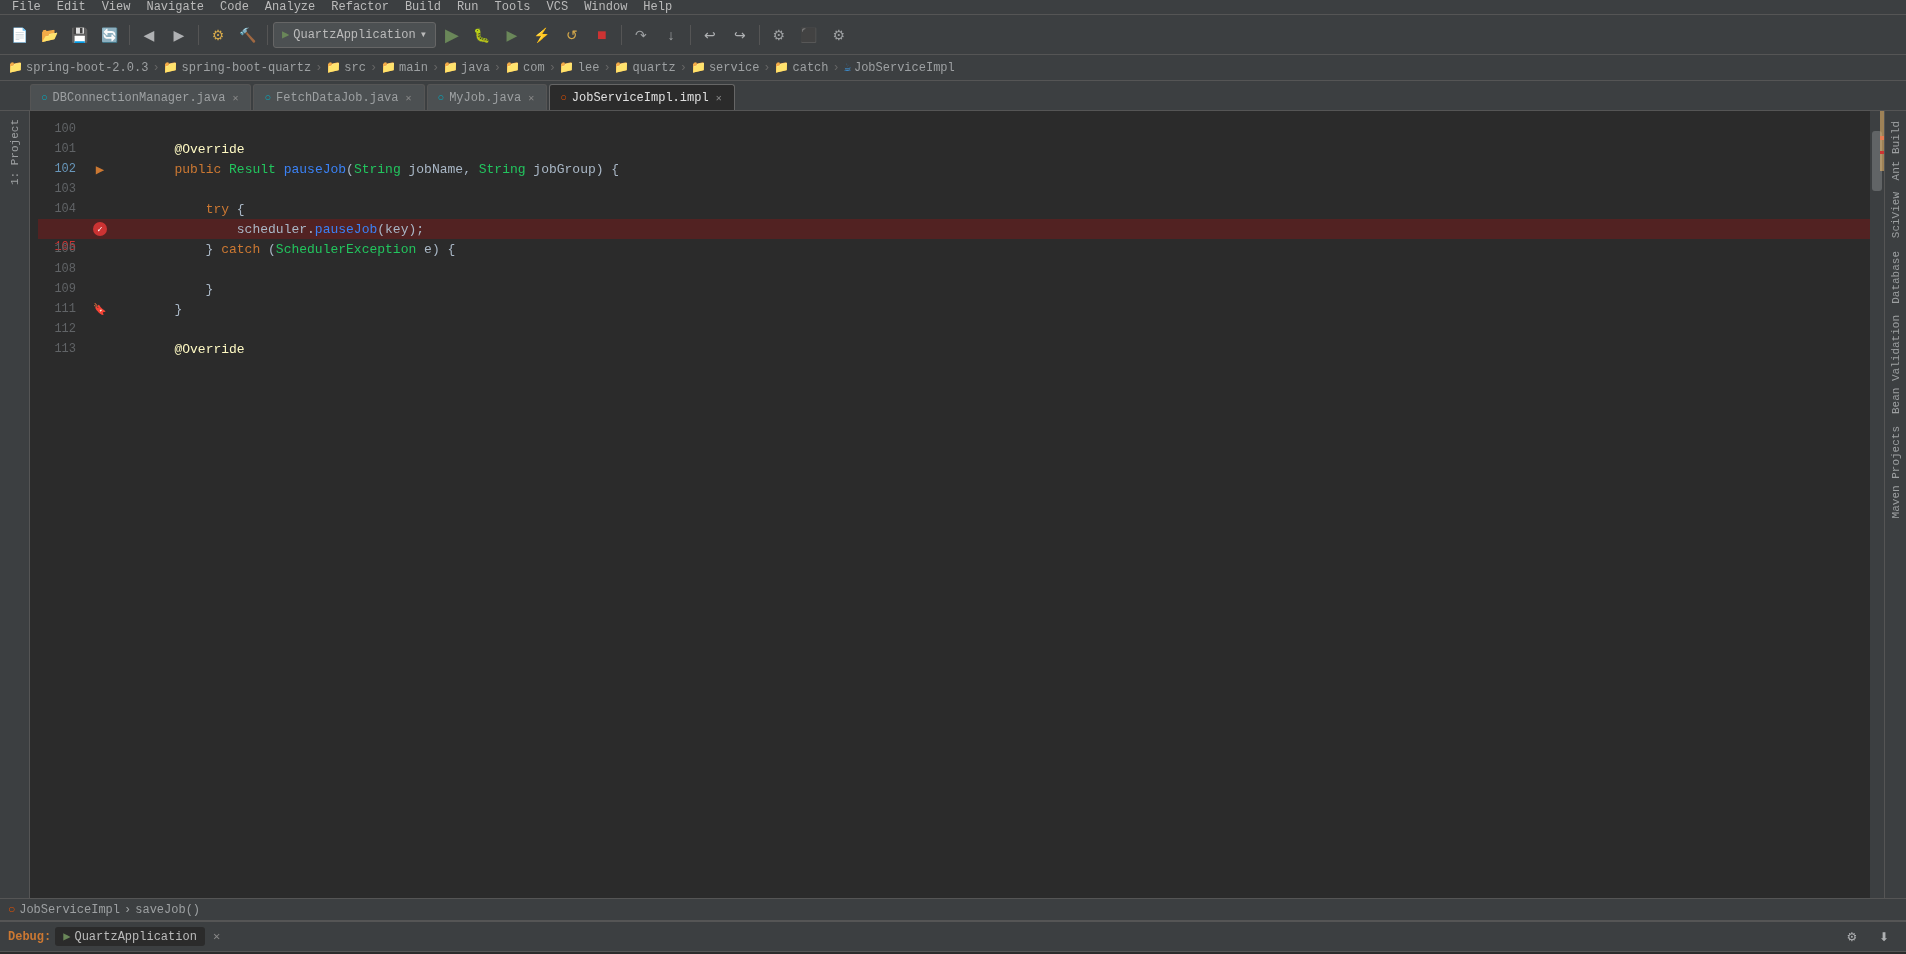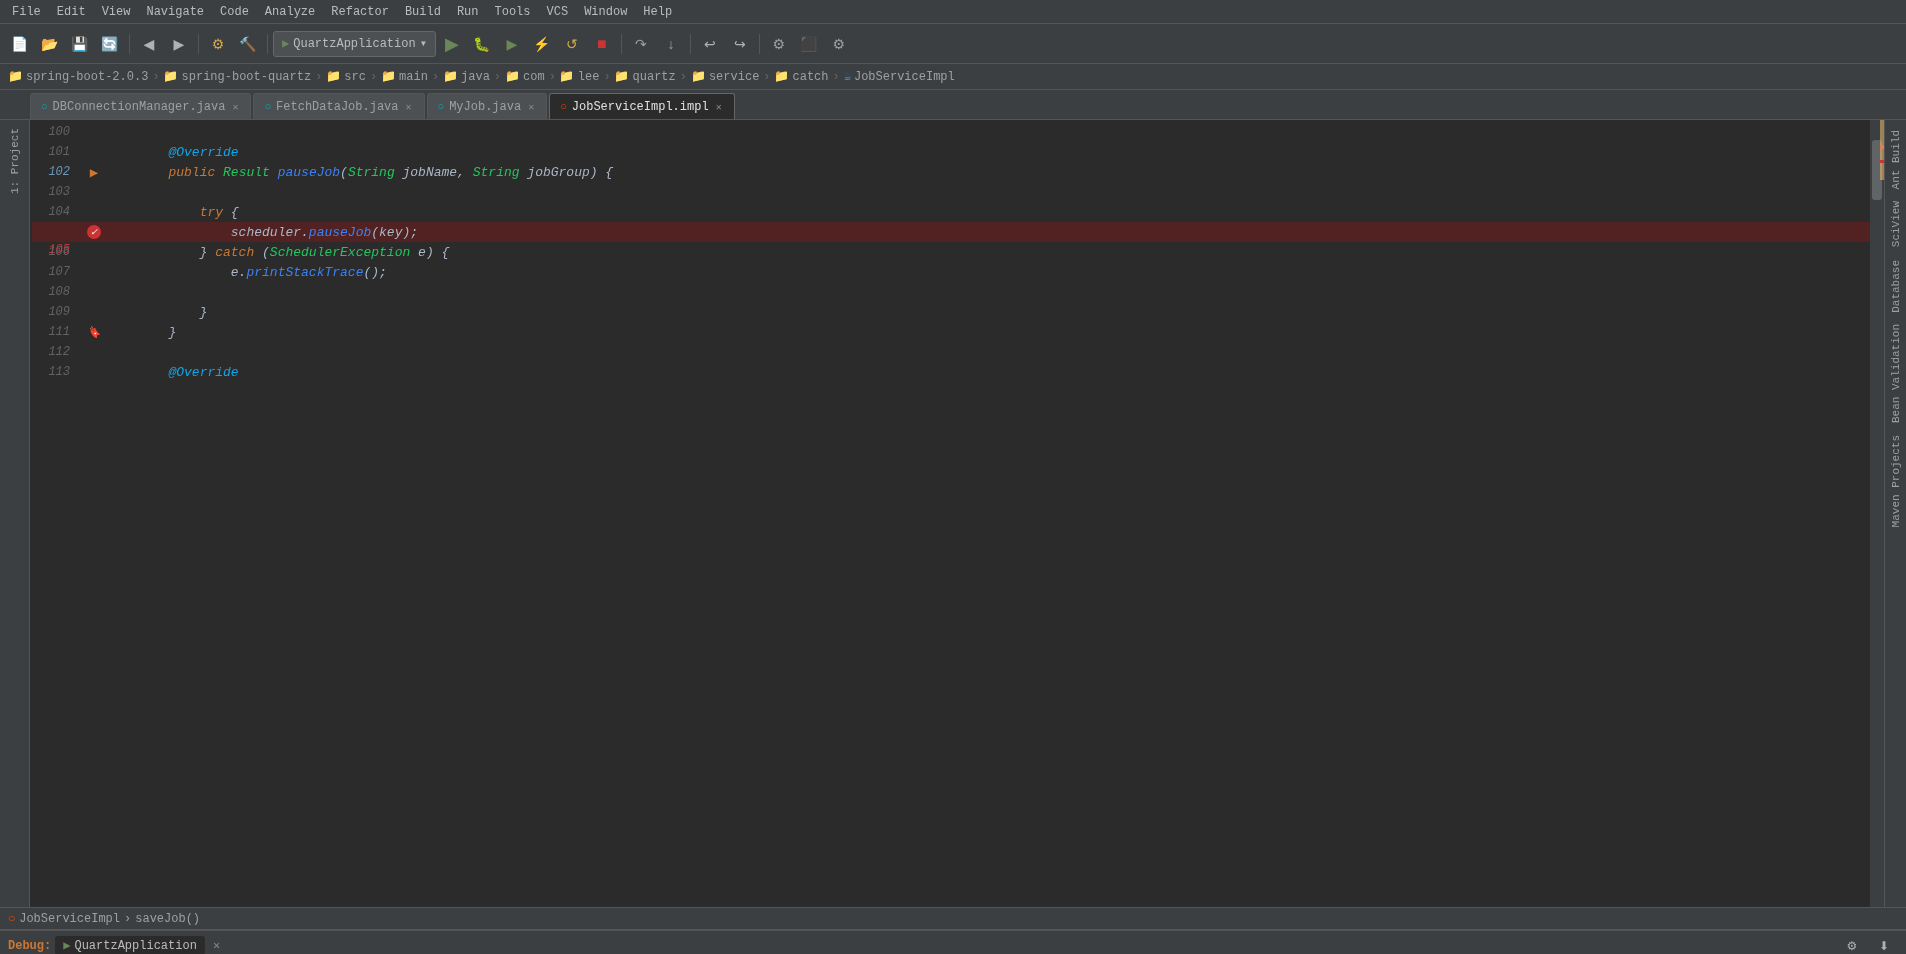--- a/index.html
+++ b/index.html
@@ -11,21 +11,21 @@
       overflow: hidden;
       width: 1906px;
       height: 954px;
     }
 
     
     .menu-bar {
       background: #3c3f41;
       display: flex;
       align-items: center;
-      height: 24px;
+      height: 15px;
       padding: 0 4px;
       border-bottom: 1px solid #555;
       font-size: 12px;
       color: #bbb;
     }
     .menu-bar span {
       padding: 0 8px;
       cursor: pointer;
     }
 
@@ -176,23 +176,22 @@
     }
 
     
     .code-area {
       flex: 1;
       background: #2b2b2b;
       overflow: auto;
       position: relative;
     }
     .code-content {
-      padding: 2px;
+      padding: 8px;
       min-height: 100%;
-      font-style: italic;
     }
     .code-line {
       display: flex;
       align-items: center;
       height: 20px;
       position: relative;
     }
     .code-line.highlighted { background: #522222; }
     .line-num {
       width: 50px;
@@ -232,21 +231,21 @@
     }
     .line-code {
       flex: 1;
       white-space: pre;
       font-size: 13px;
       font-family: 'Courier New', monospace;
     }
 
     
     .kw { color: #cc7832; }
-    .ann { color: #0ea5e9; }
+    .ann { color: #fef9c3; }
     .cls { color: #22c55e; }
     .mth { color: #3b82f6; }
     .bookmark-icon {
       color: #6897bb;
       font-size: 11px;
     }
 
     
     .editor-breadcrumb {
       background: #3c3f41;
@@ -493,25 +492,20 @@
           </span>
           <span class="line-code">                scheduler.<span class="mth">pauseJob</span>(key);</span>
         </div>
 
         <div class="code-line">
           <span class="line-num">106</span>
           <span class="line-gutter"></span>
           <span class="line-code">            } <span class="kw">catch</span> (<span class="cls">SchedulerException</span> e) {</span>
         </div>
 
-        <div class="code-line">
-          <span class="line-num">107</span>
-          <span class="line-gutter"></span>
-          <span class="line-code">                e.<span class="mth">printStackTrace</span>();</span>
-        </div>
 
         <div class="code-line">
           <span class="line-num">108</span>
           <span class="line-gutter"></span>
         </div>
 
         <div class="code-line">
           <span class="line-num">109</span>
           <span class="line-gutter"></span>
           <span class="line-code">            }</span>

